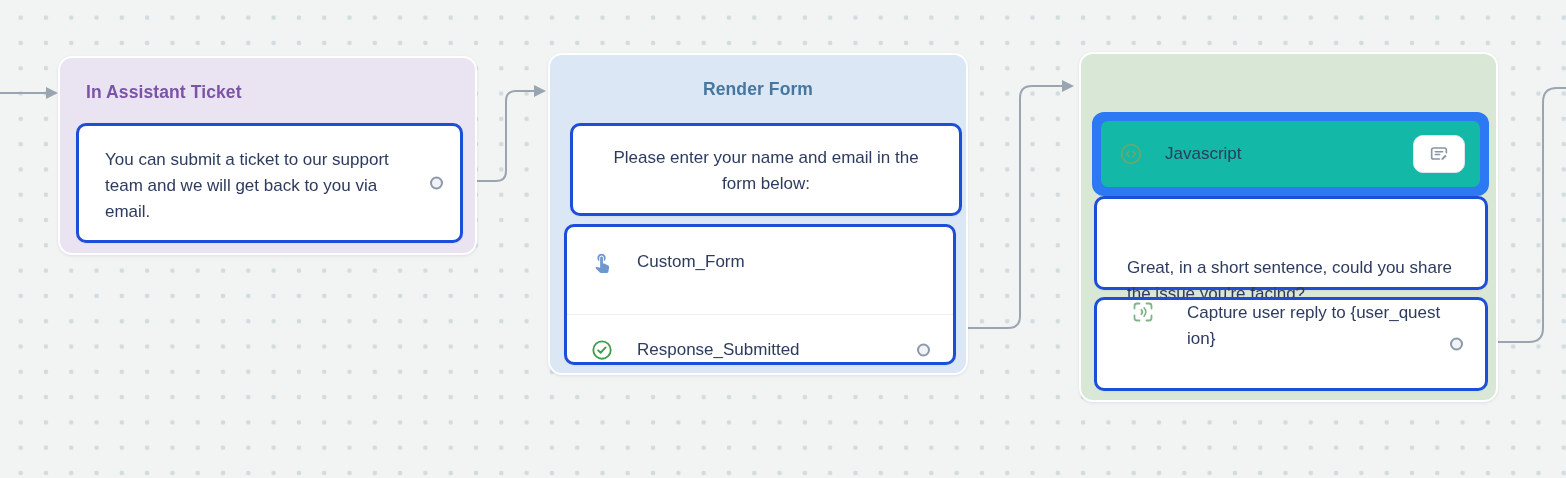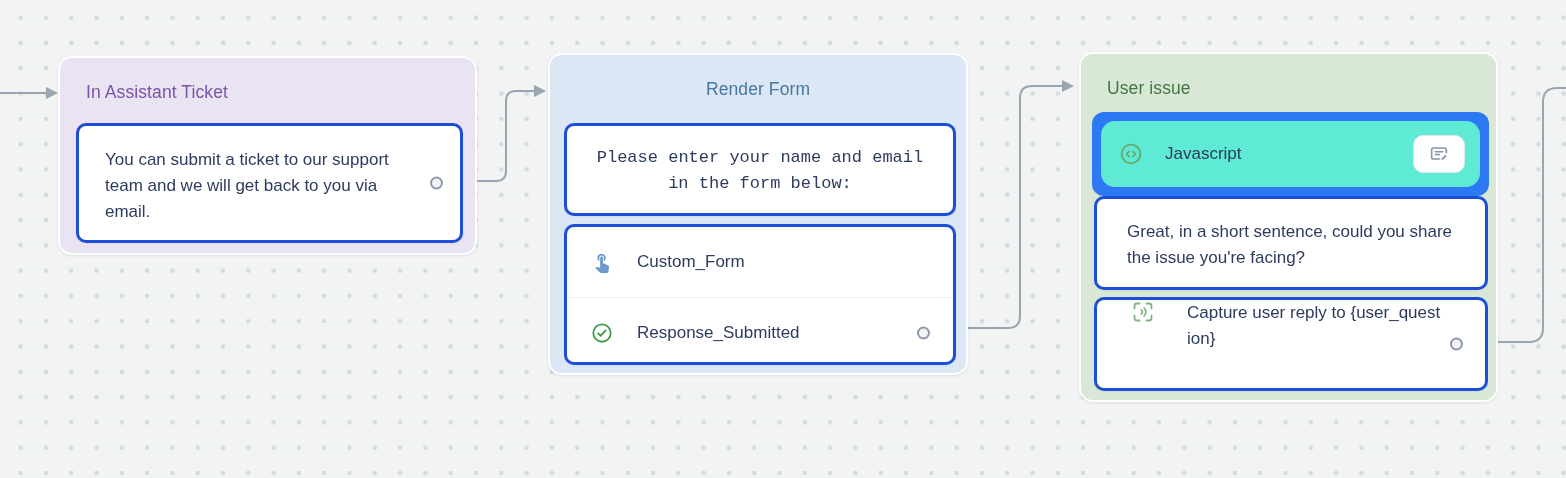--- a/index.html
+++ b/index.html
@@ -6,53 +6,53 @@
   body{font-family:"Liberation Sans","DejaVu Sans",sans-serif;}
   .canvas{
     position:relative;width:1566px;height:478px;overflow:hidden;
     background-color:#f2f4f4;
     background-image:radial-gradient(circle,#d2dbde 2px,transparent 2.6px);
     background-size:25.3px 25.3px;background-position:8px 5px;
   }
   svg.wires{position:absolute;left:0;top:0;pointer-events:none;}
   .node{position:absolute;border-radius:14px;border:2px solid rgba(255,255,255,.95);
         box-shadow:0 1px 3px rgba(31,45,61,.10);box-sizing:border-box;}
-  .node-title{font-size:17.5px;font-weight:400;padding:21px 26px 0 26px;line-height:26px;letter-spacing:.1px;}
+  .node-title{font-size:17.5px;font-weight:700;padding:21px 26px 0 26px;line-height:26px;letter-spacing:.1px;}
   .card{position:absolute;background:#fff;border-radius:10px;border:3px solid #1d4ed8;
         box-shadow:0 1px 2px rgba(31,45,61,.05);color:#2d3b5e;font-size:17px;line-height:26px;box-sizing:border-box;}
   .port{position:absolute;width:13px;height:13px;border-radius:50%;background:#f1f3f6;
         border:2px solid #8d99ab;box-sizing:border-box;top:50%;transform:translateY(-50%);}
   
   #node1{left:58px;top:56px;width:419px;height:199px;background:#eae3f2;}
   #node1 .node-title{color:#7b54a6;}
   #node1 .card{left:16px;top:65px;width:387px;height:120px;}
   #node1 .msg-text{padding:21px 0 0 26px;width:305px;}
   #node1 .port{right:17px;}
   
   #node2{left:548px;top:53px;width:420px;height:322px;background:#dbe7f4;text-align:center;}
   #node2 .node-title{color:#47769f;}
-  #node2 .card.msg{left:14px;top:68px;width:392px;height:93px;font-family:Liberation Mono, monospace;}
+  #node2 .card.msg{left:20px;top:68px;width:392px;height:93px;}
   #node2 .msg-text{padding:19px 0 0 28px;width:330px;}
   #node2 .card.list{left:14px;top:169px;width:392px;height:141px;padding:0;}
   .row{height:70px;display:flex;align-items:center;padding:12px 24px;position:relative;box-sizing:border-box;}
-  .row + .row{border-top:1px solid #eef1f4;}
+  .row + .row{border-top:1px solid #eef1f4;margin-top:17px;}
   .row .label{margin-left:24px;}
   #node2 .row .port{right:23px;}
   
   #node3{left:1079px;top:52px;width:419px;height:350px;background:#d9e7d7;}
   #node3 .node-title{color:#41783f;}
   .sel-wrap{position:absolute;left:11px;top:58px;width:397px;height:84px;background:#2d78f3;
             border-radius:12px;padding:9px;box-sizing:border-box;}
-  .sel-card{background:#5eead4;border-radius:14px;height:100%;display:flex;align-items:center;
+  .sel-card{background:#14b8a6;border-radius:7px;height:100%;display:flex;align-items:center;
             padding:0 15px 0 18px;position:relative;color:#2d3b5e;font-size:17px;}
   .sel-card .label{margin-left:22px;flex:1;}
   .edit-btn{width:50px;height:36px;border:1px solid #e3e7ed;border-radius:10px;background:#fff;
             display:flex;align-items:center;justify-content:center;cursor:pointer;}
   #node3 .card.msg2{left:13px;top:142px;width:394px;height:94px;}
-  #node3 .msg-text{padding:20px 0 0 30px;width:332px;}
+  #node3 .msg-text{padding:20px 0 0 30px;width:332px;margin-top:36px;}
   #node3 .card.capture{left:13px;top:243px;width:394px;height:94px;display:flex;align-items:flex-start;
                        padding:0 0 0 34px;gap:12px;}
   #node3 .card.capture .label{margin-left:20px;width:256px;word-break:break-all;}
   #node3 .card.capture .port{right:22px;}
   .icon{display:inline-flex;flex:none;}
 </style>
 </head>
 <body>
 
 <div class="canvas">
@@ -100,21 +100,20 @@
             <path d="M7.8 12.3l2.7 2.7 5.5-5.8" stroke-linecap="round" stroke-linejoin="round"></path>
           </svg>
         </span>
         <span class="label">Response_Submitted</span>
         <div class="port"></div>
       </div>
     </div>
   </div>
 
   <div class="node" id="node3">
-    <div class="node-title">User issue</div>
 
     <div class="sel-wrap">
       <div class="sel-card">
         <span class="icon">
           <svg width="24" height="24" viewBox="0 0 24 24" fill="none" stroke="#69a86c" stroke-width="1.8">
             <circle cx="12" cy="12" r="9.3"></circle>
             <path d="M10 9.4L7.6 12 10 14.6 M14 9.4L16.4 12 14 14.6" stroke-linecap="round" stroke-linejoin="round"></path>
           </svg>
         </span>
         <span class="label">Javascript</span>

